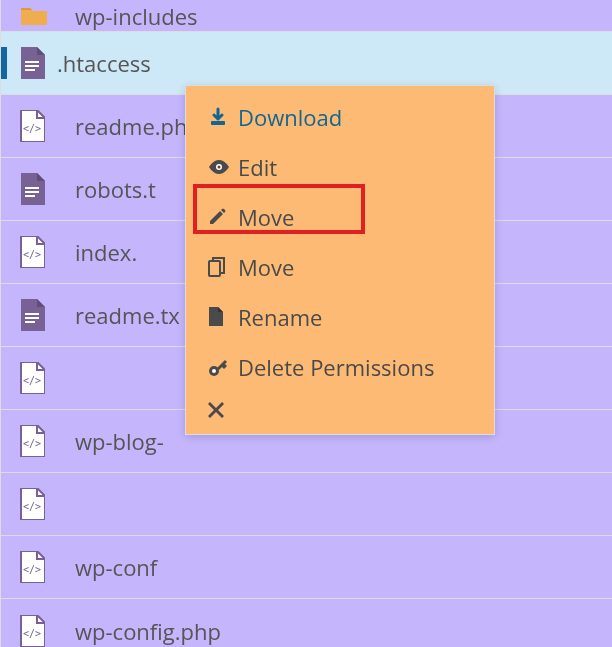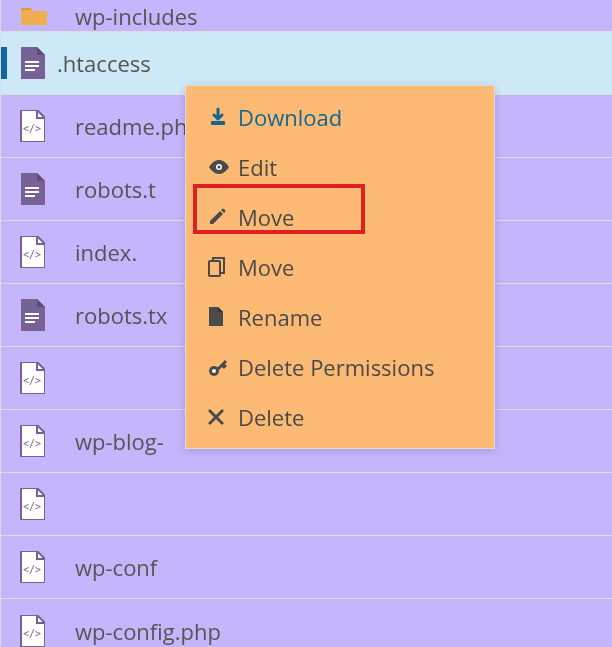--- a/index.html
+++ b/index.html
@@ -139,21 +139,21 @@
   <div class="file-row">
     <div class="file-icon-wrap">
       <svg width="26" height="32" viewBox="0 0 26 32">
           <path d="M2 0 L18 0 L26 8 L26 32 L2 32 Z" fill="#786295"></path>
           <path d="M18 0 L18 8 L26 8 Z" fill="#5f4f78"></path>
           <rect x="6" y="14" width="14" height="2" fill="#fff"></rect>
           <rect x="6" y="18" width="14" height="2" fill="#fff"></rect>
           <rect x="6" y="22" width="10" height="2" fill="#fff"></rect>
         </svg>
     </div>
-    <div class="file-name">robots.tx</div>
+    <div class="file-name">readme.tx</div>
   </div>
 
   <div class="file-row">
     <div class="file-icon-wrap">
       <svg width="26" height="32" viewBox="0 0 26 32">
           <path d="M2 0 L18 0 L26 8 L26 32 L2 32 Z" fill="#fff" stroke="#786295" stroke-width="2"></path>
           <path d="M18 0 L18 8 L26 8" fill="none" stroke="#786295" stroke-width="2"></path>
           <text x="13" y="22" font-size="10" fill="#786295" text-anchor="middle" font-family="monospace">&lt;/&gt;</text>
         </svg>
     </div>
@@ -267,19 +267,18 @@
     </span>
     <span class="menu-item-label">Delete Permissions</span>
   </div>
 
   <div class="menu-item">
     <span class="menu-item-icon">
       <svg width="16" height="16" viewBox="0 0 16 16" fill="#4a4a4a">
           <path d="M2 0 L8 6 L14 0 L16 2 L10 8 L16 14 L14 16 L8 10 L2 16 L0 14 L6 8 L0 2 Z"></path>
         </svg>
     </span>
-    <span class="menu-item-label">Delete</span>
   </div>
 
 
 </div>
 
 <div class="highlight-box" style="left:193px; top:184px; width:172px; height:50px;"></div>
 
 </body></html>

